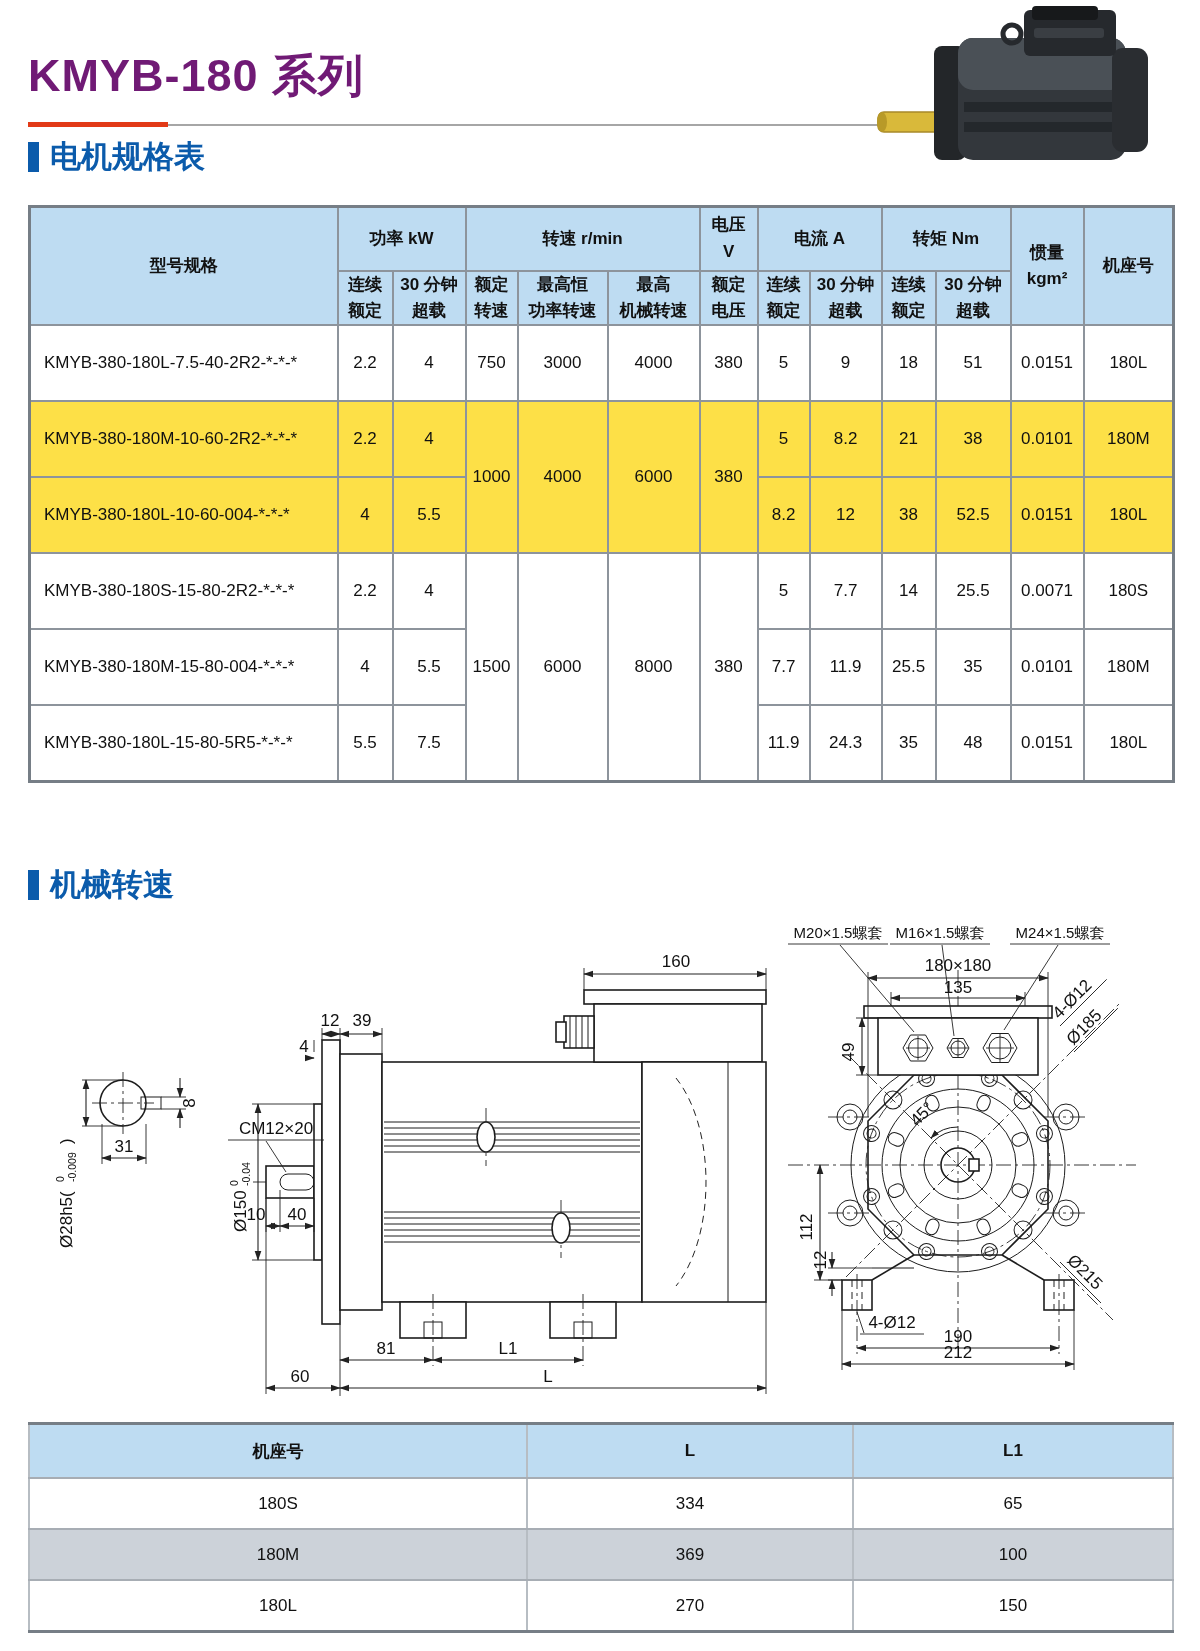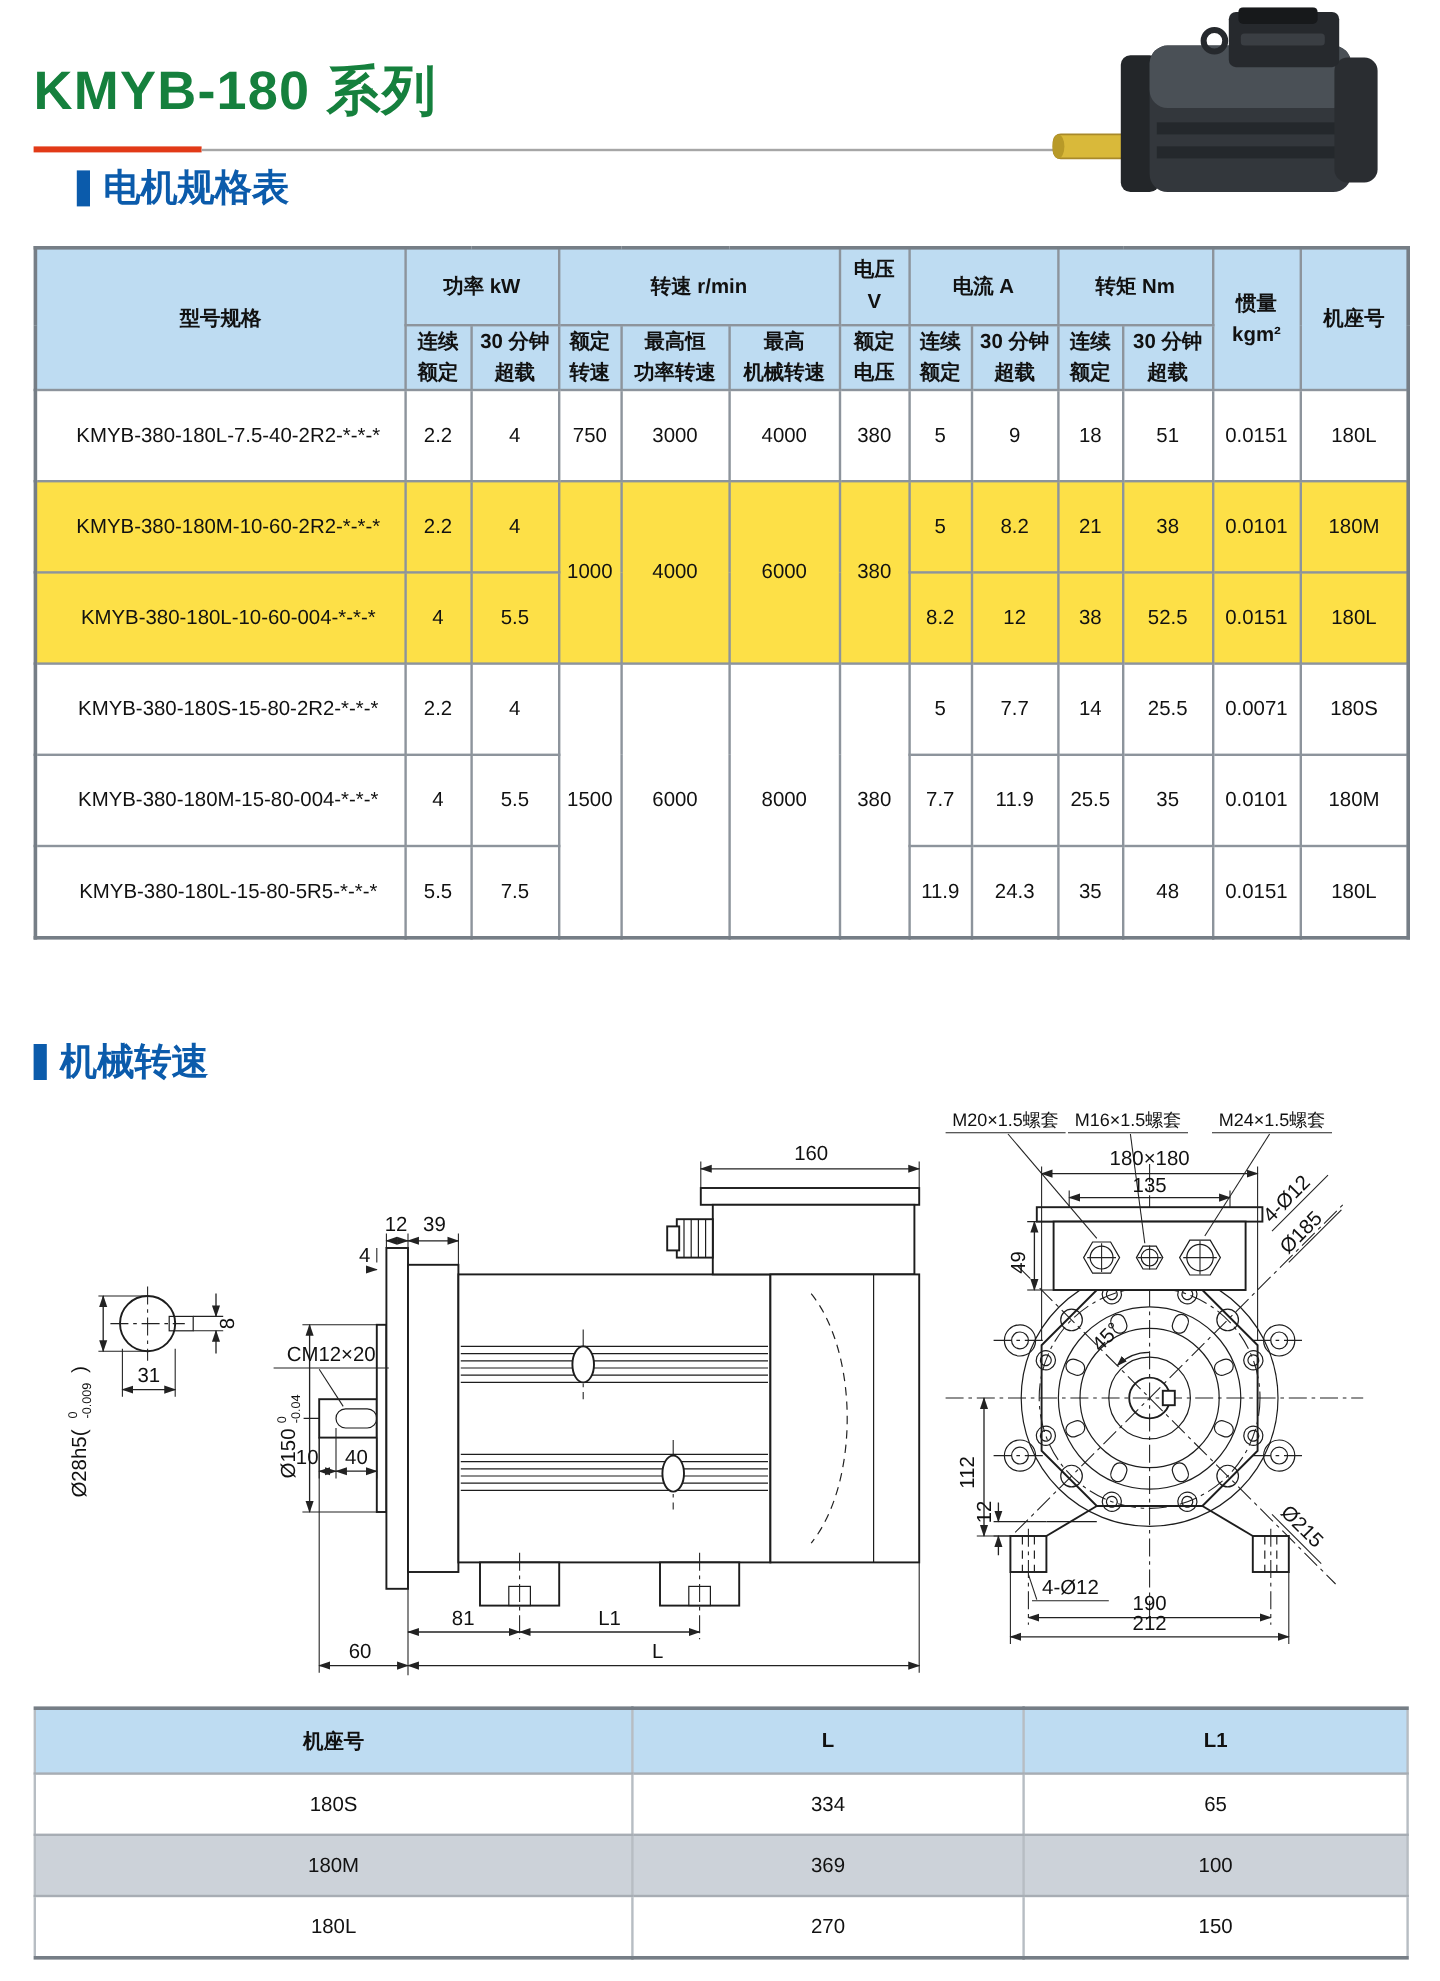--- a/index.html
+++ b/index.html
@@ -1,35 +1,35 @@
 <!DOCTYPE html>
 <html><head>
 <meta charset="utf-8">
 <style>
   html,body{margin:0;padding:0;background:#fff;font-family:"Liberation Sans","DejaVu Sans",sans-serif;color:#111;}
   .page{position:relative;width:1200px;height:1651px;background:#fff;overflow:hidden;}
-  .title{position:absolute;left:28px;top:46px;font-size:45px;font-weight:bold;color:#15803d;letter-spacing:1px;}
+  .title{position:absolute;left:28px;top:46px;font-size:45px;font-weight:bold;color:#701a75;letter-spacing:1px;}
   .divider{position:absolute;left:28px;top:122px;width:1144px;height:6px;}
   .divider .red{position:absolute;left:0;top:0;width:140px;height:5px;background:#e23a17;}
   .divider .gray{position:absolute;left:140px;top:2px;right:0;height:2px;background:#a6a6a6;}
   .motor-photo{position:absolute;left:872px;top:6px;width:306px;height:168px;}
   .section{position:absolute;left:28px;display:flex;align-items:center;gap:11px;}
   .section .bar{width:11px;height:30px;background:#0b5bab;}
   .section .txt{font-size:31px;font-weight:bold;color:#0b5bab;}
-  #sec-spec{top:136px;margin-left:36px;}
+  #sec-spec{top:136px;}
   #sec-dims{top:864px;}
   table{border-collapse:collapse;table-layout:fixed;}
   table.spec{position:absolute;left:28px;top:205px;width:1144px;border:3px solid #767e86;}
   table.spec th,table.spec td{border:2px solid #8d949c;text-align:center;font-size:17px;vertical-align:middle;padding:0;}
   table.spec th{background:#bedcf2;font-weight:bold;white-space:pre-line;line-height:1.55;}
   table.spec tr.h1{height:64px;}
   table.spec tr.h2{height:47px;}
   table.spec tr.data{height:76px;background:#ffffff;}
   table.spec tr.shade td{background:#fde047;}
-  table.spec td.model{text-align:center;padding-left:13px;}
+  table.spec td.model{text-align:left;padding-left:13px;}
   table.dims{position:absolute;left:28px;top:1422px;width:1144px;border-top:3px solid #767e86;border-bottom:3px solid #767e86;}
   table.dims th,table.dims td{border:2px solid #a7adb4;border-left:2px solid #b7bdc3;border-right:2px solid #b7bdc3;text-align:center;font-size:17px;}
   table.dims th{background:#bedcf2;font-weight:bold;height:50px;}
   table.dims td{height:47px;background:#fff;}
   table.dims tr.shade td{background:#ccd2d9;}
   .drawing{position:absolute;left:28px;top:912px;width:1144px;height:495px;}
   .drawing svg{position:absolute;top:0;}
   svg .ol{fill:none;stroke:#1d1d1d;stroke-width:1.6;}
   svg .olw{fill:#ffffff;stroke:#1d1d1d;stroke-width:1.6;}
   svg .tl{fill:none;stroke:#1d1d1d;stroke-width:1;}

